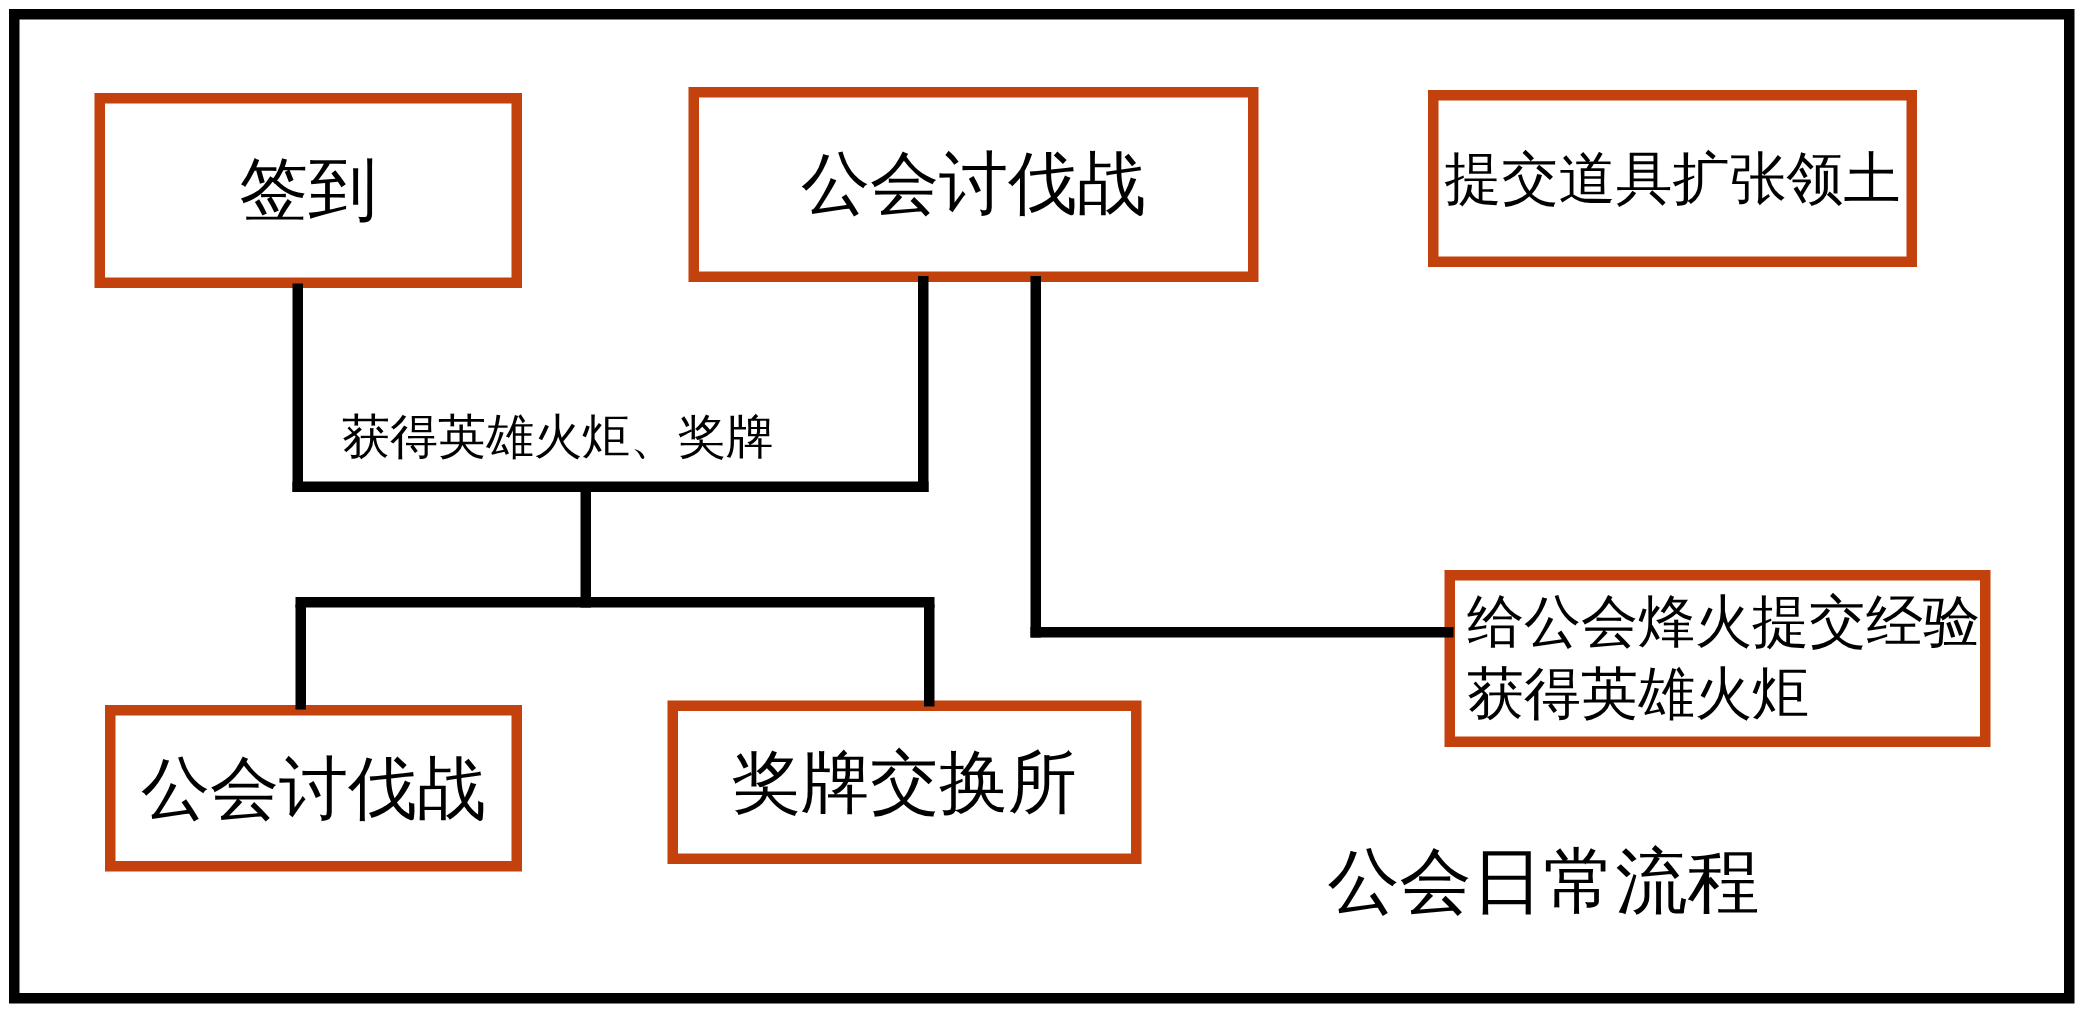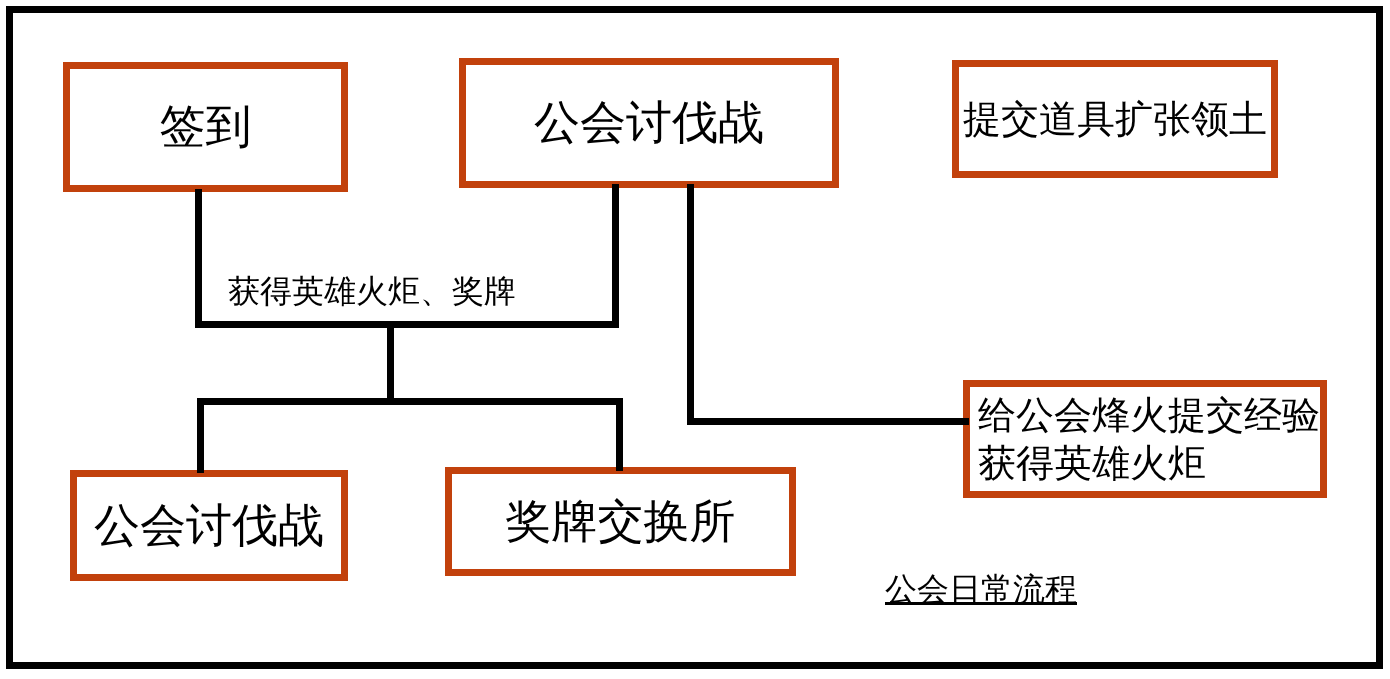--- a/index.html
+++ b/index.html
@@ -51,32 +51,31 @@
 
   .connector { background: #000000; }
 
   .edge-label {
     font-size: 32px;
     line-height: 48px;
     white-space: nowrap;
   }
 
   .diagram-title {
-    font-size: 32px;
+    font-size: 48px;
     line-height: 54px;
     white-space: nowrap;
-    text-decoration: underline;
   }
 
   
   #node-sign-in        { left: 63px;  top: 62px;  width: 285px; height: 130px; }
   #node-guild-crusade  { left: 459px; top: 58px;  width: 380px; height: 130px; }
   #node-submit-items   { left: 952px; top: 60px;  width: 326px; height: 118px; }
   #node-guild-gacha    { left: 70px;  top: 470px; width: 278px; height: 111px; }
-  #node-medal-exchange { left: 445px; top: 467px; width: 351px; height: 109px; }
+  #node-medal-exchange { left: 445px; top: 467px; width: 316px; height: 109px; }
   #node-beacon-exp     { left: 963px; top: 380px; width: 364px; height: 118px; }
 
   
   #conn-signin-down        { left: 195px; top: 189px; width: 7px;   height: 139px; }
   #conn-crusade-down-left  { left: 612px; top: 184px; width: 7px;   height: 144px; }
   #conn-torch-horizontal   { left: 195px; top: 321px; width: 424px; height: 7px; }
   #conn-mid-down           { left: 387px; top: 325px; width: 7px;   height: 80px; }
   #conn-lower-horizontal   { left: 197px; top: 398px; width: 426px; height: 7px; }
   #conn-gacha-down         { left: 197px; top: 403px; width: 7px;   height: 70px; }
   #conn-medal-down         { left: 616px; top: 403px; width: 7px;   height: 68px; }

